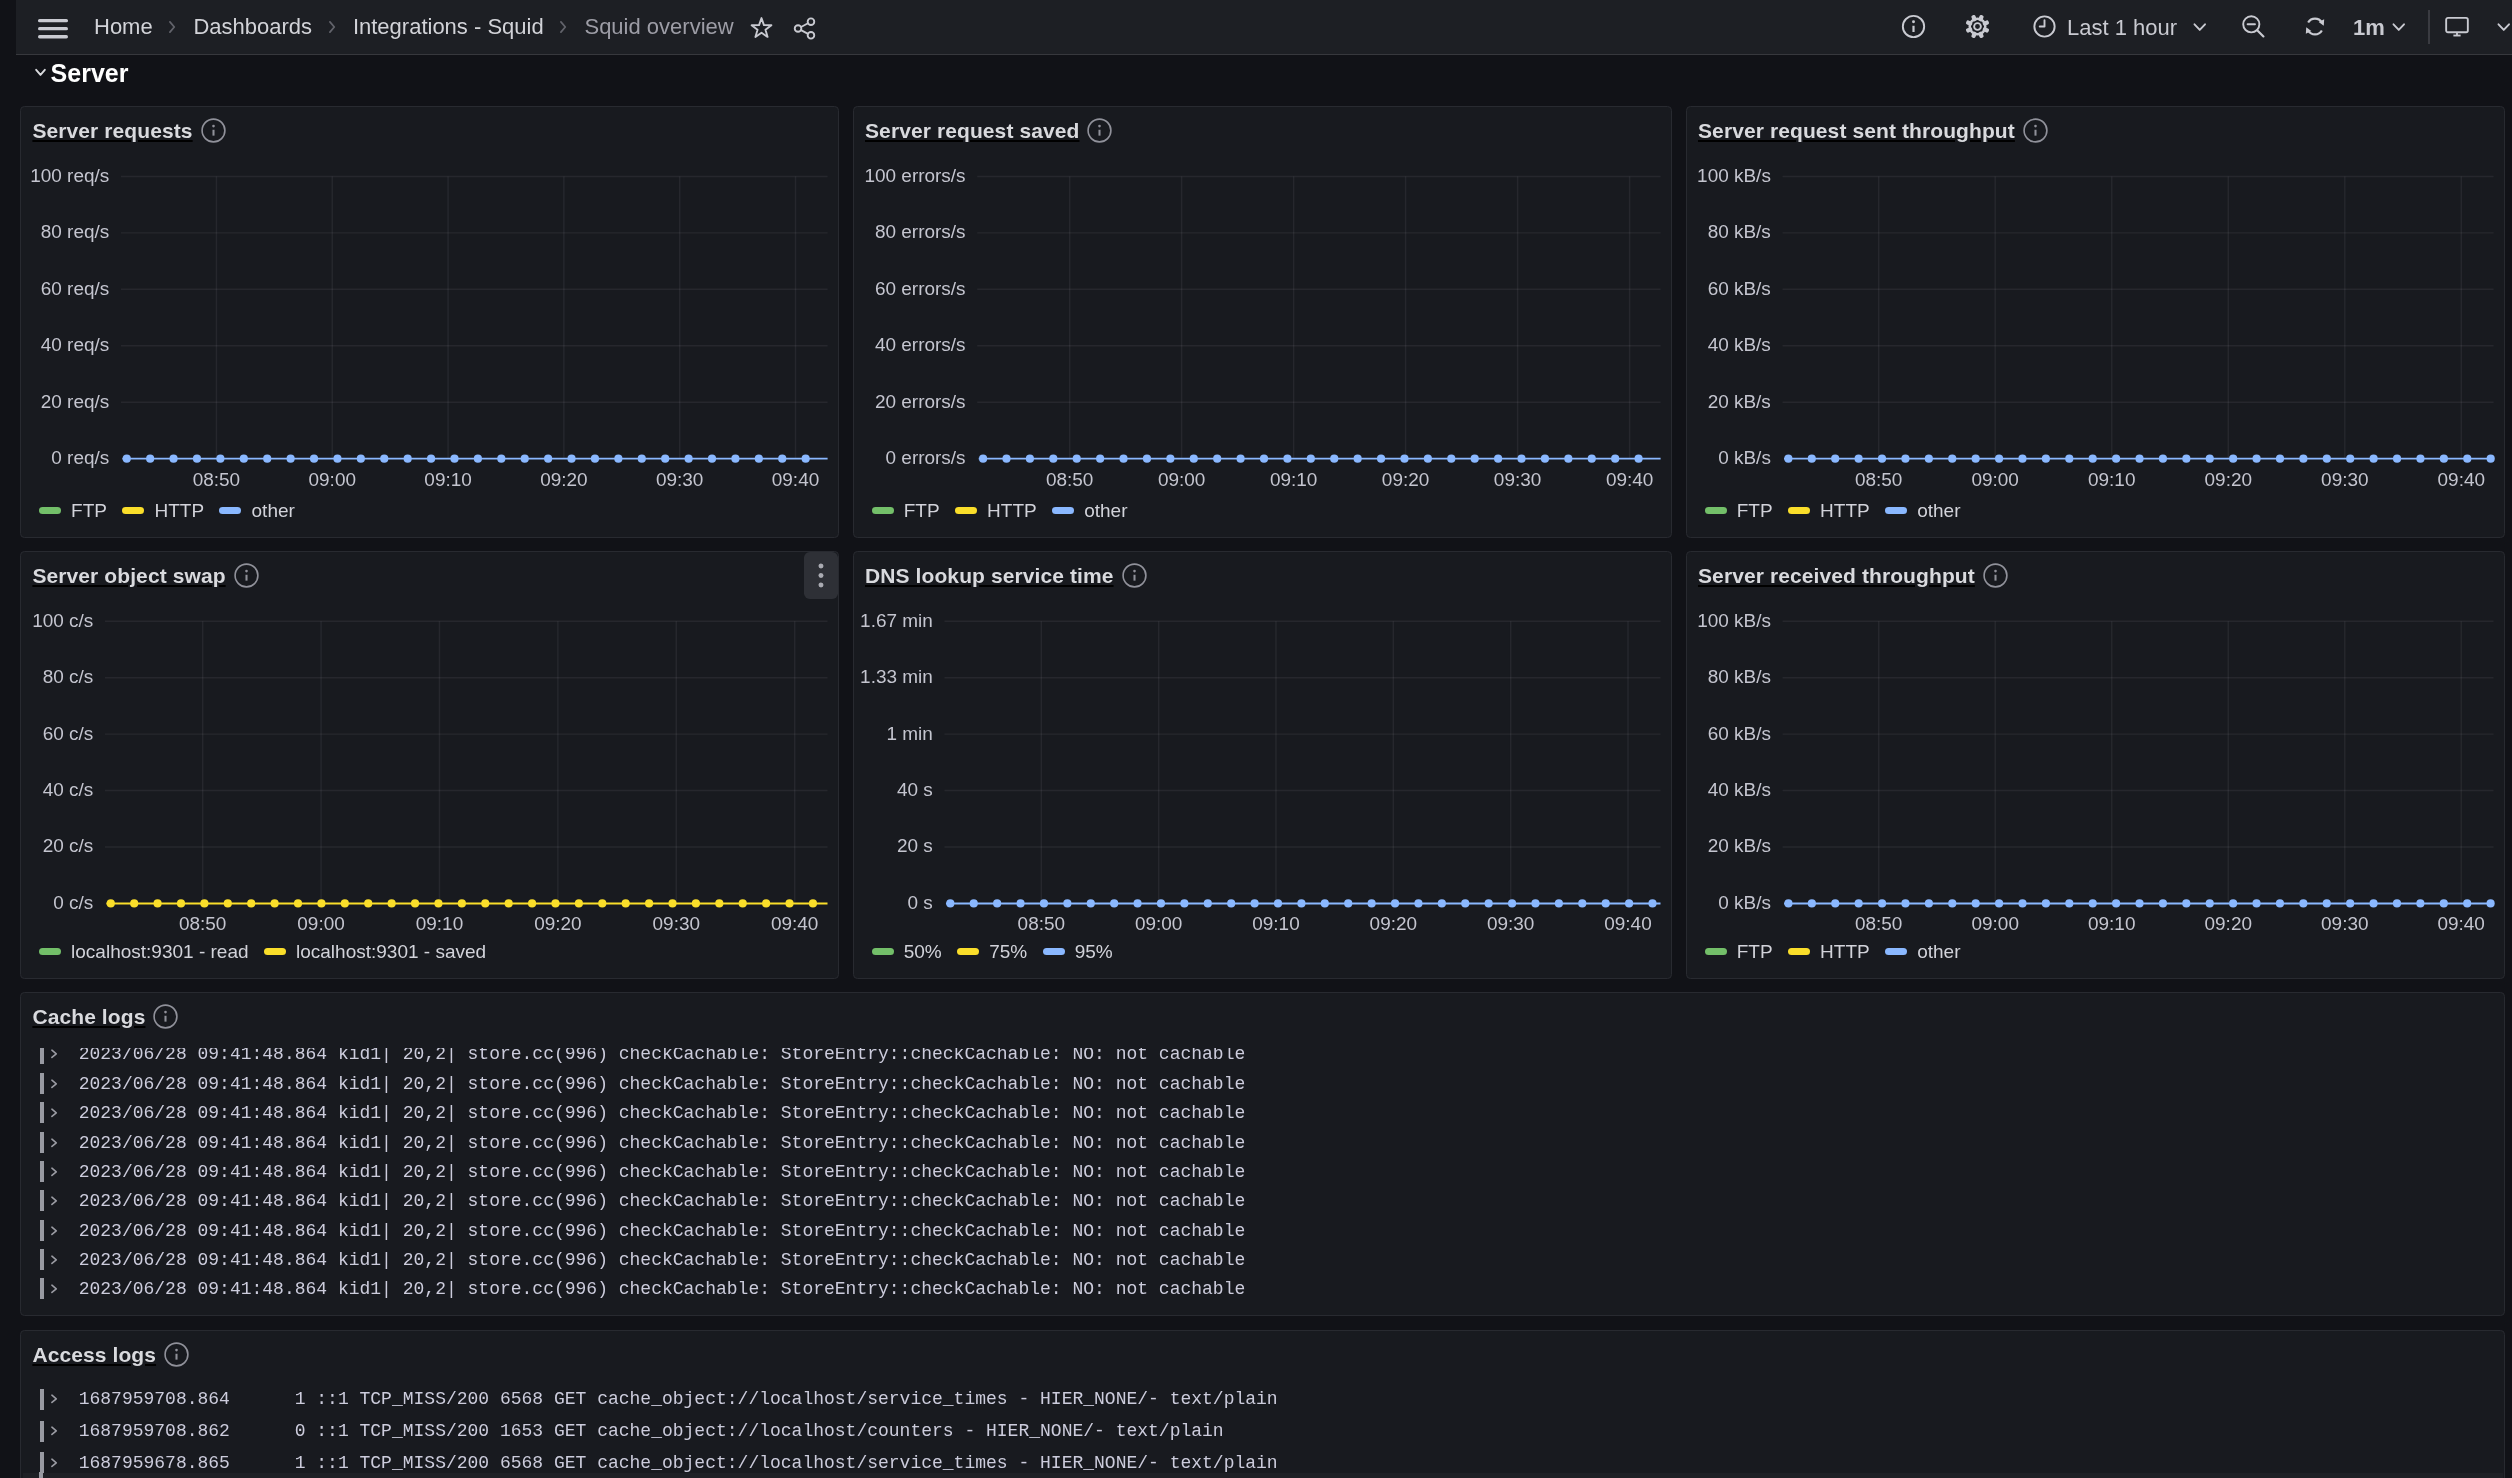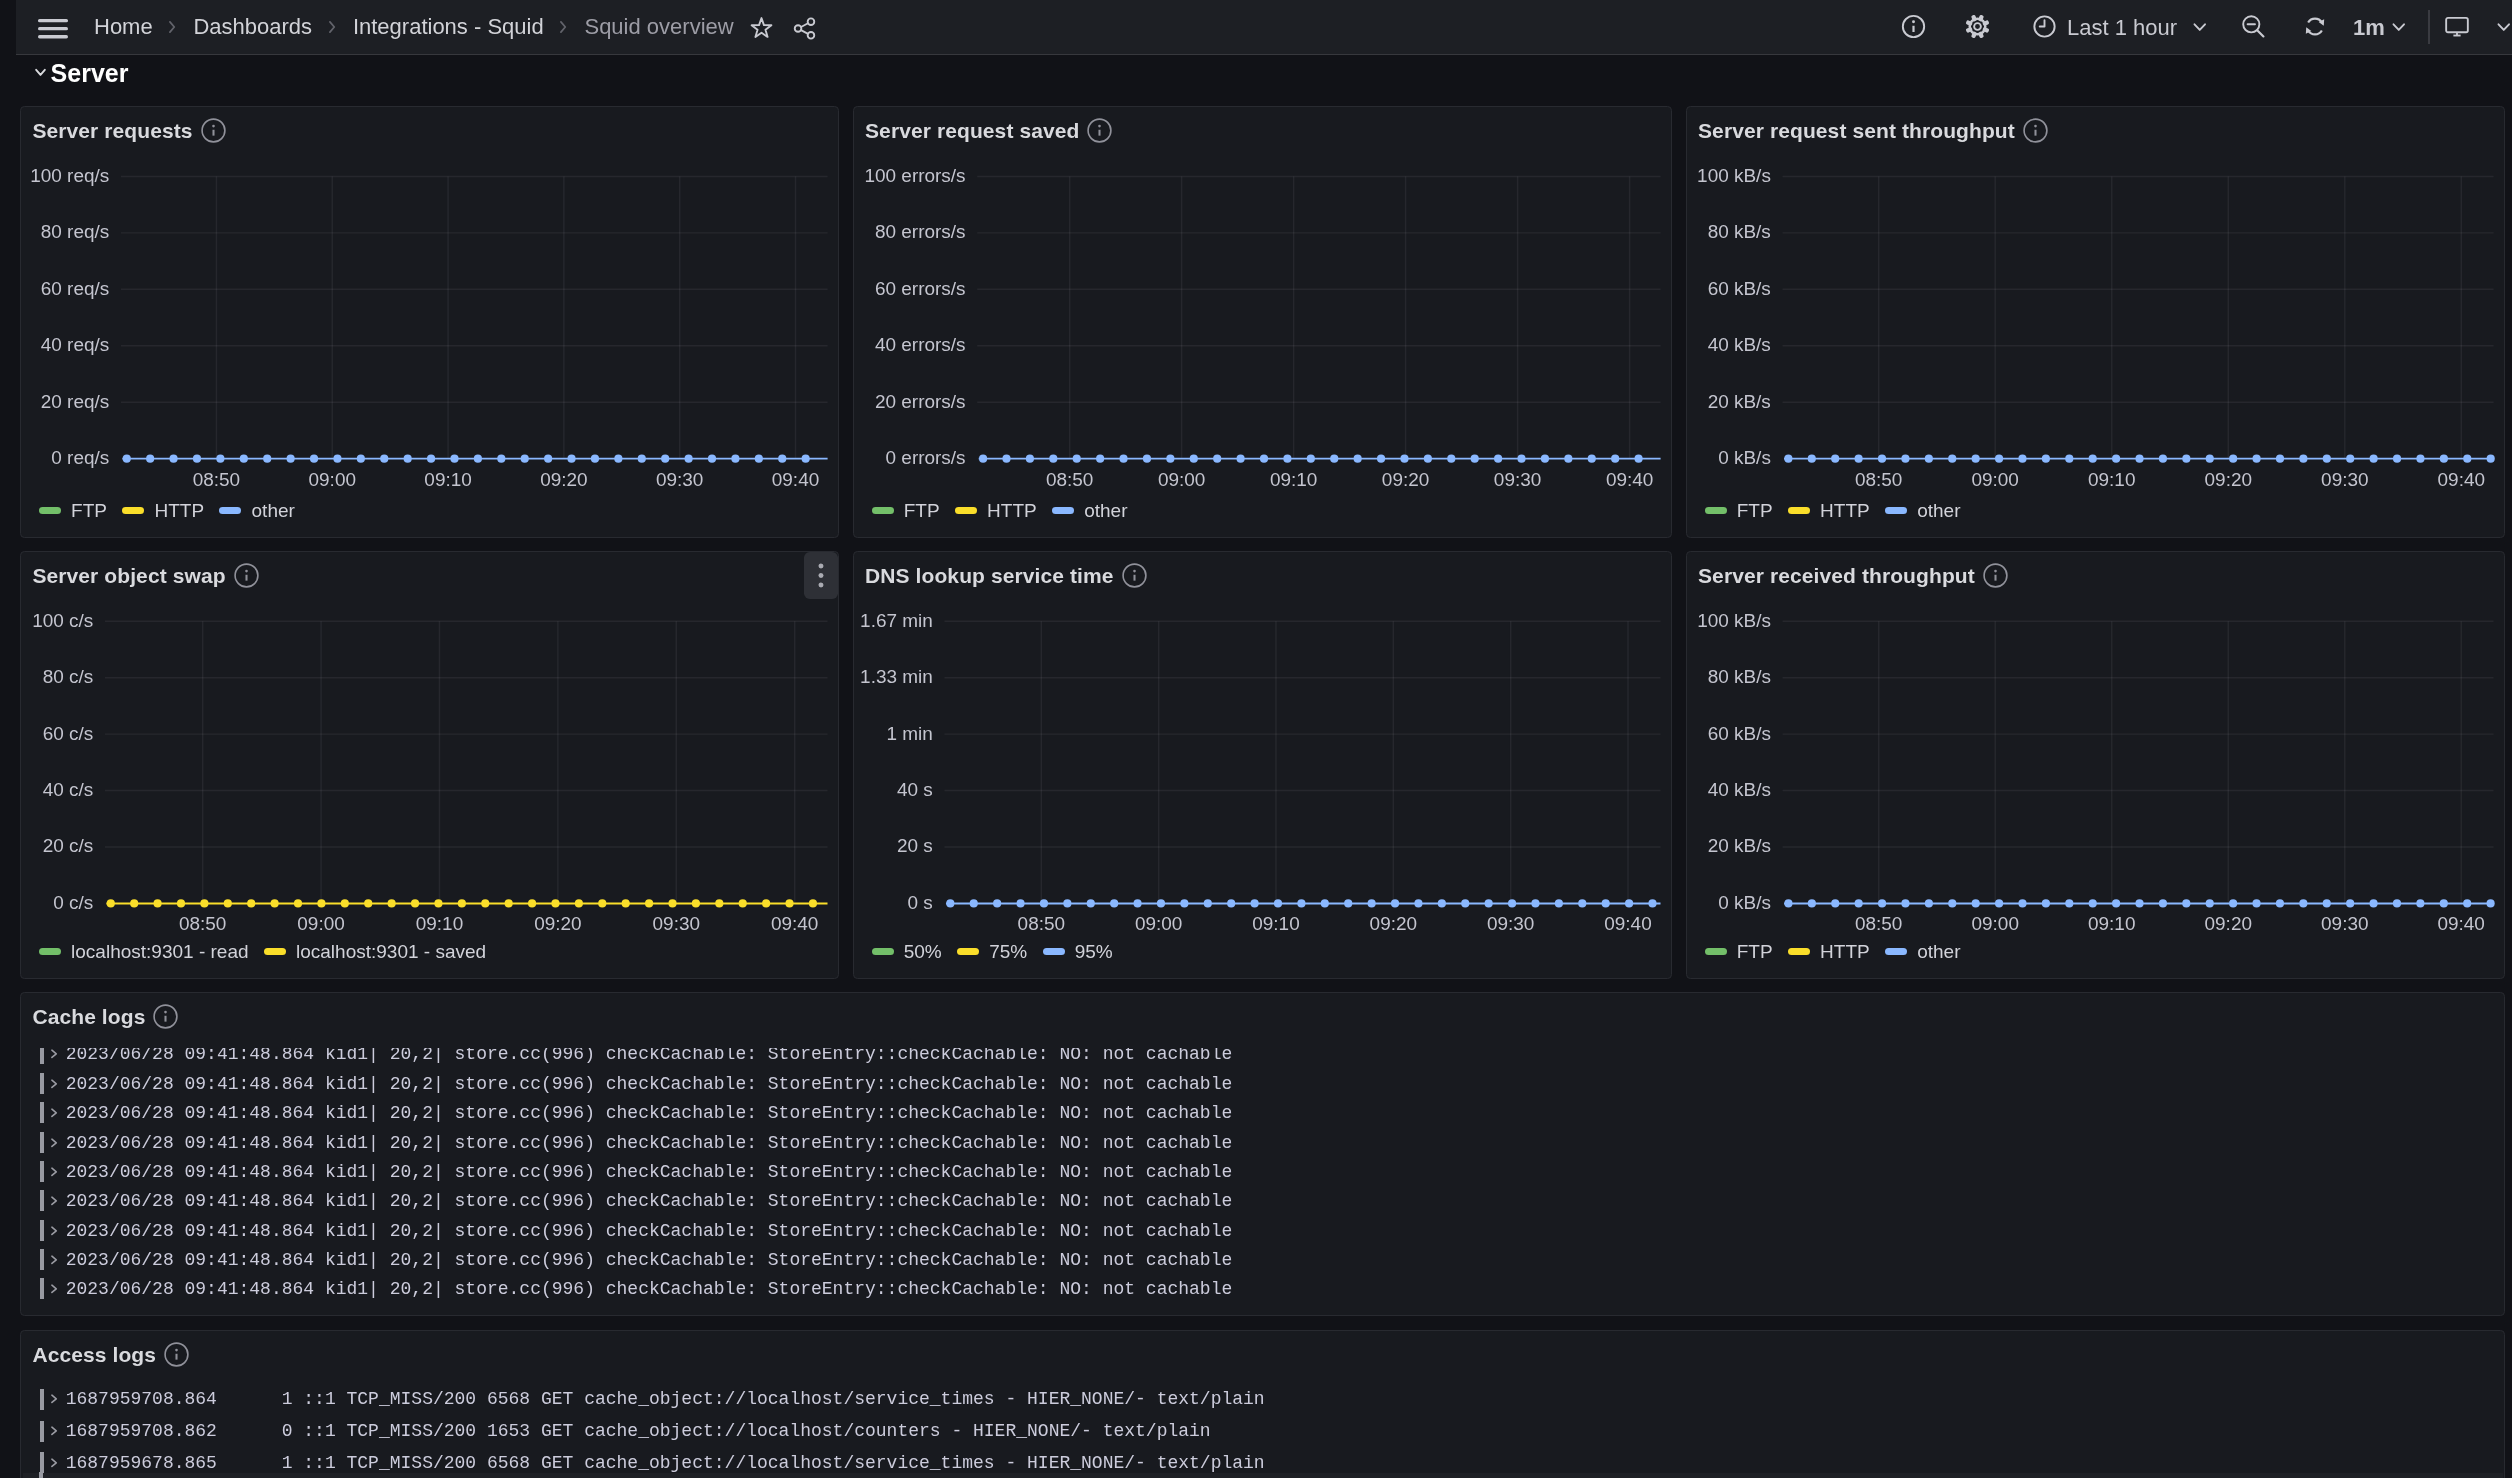--- a/index.html
+++ b/index.html
@@ -4,33 +4,33 @@
 html,body { width:2512px; height:1478px; background:#111217; font-family:"Liberation Sans",sans-serif; overflow:hidden; position:relative; }
 .nav { position:absolute; left:16px; top:0; width:2512px; height:55px; background:#1d1f24; border-bottom:1.5px solid #37383d; }
 .navleft { position:absolute; left:0; top:0; height:53px; display:flex; align-items:center; }
 .crumb { font-size:22px; color:#d2d3d8; margin:0 14.6px 0 16px; }
 .crumb.dim { color:#9d9da6; }
 .navright span svg { display:block; }
 .navright > span { top:14px; }
 .navtxt { font-size:22px; color:#c9cad1; }
 .secrow { position:absolute; left:34px; top:59px; display:flex; color:#ffffff; font-size:25px; font-weight:700; }
 .panel { position:absolute; background:#181a1f; border:1.5px solid #282a30; border-radius:4.4px; }
-.ptitle { position:absolute; left:11px; top:11px; display:flex; align-items:center; gap:8px; }
+.ptitle { position:absolute; left:11px; top:11px; display:flex; align-items:center; gap:8px;text-decoration:underline; }
 .ptitle span { font-size:21px; font-weight:700; color:#d9dade; letter-spacing:0.1px; }
 .iinfo { display:block; }
 .legend { position:absolute; left:17.5px; bottom:15.3px; display:flex; align-items:center; }
 .litem { display:flex; align-items:center; margin-right:15.3px;text-align:center; }
 .pill { width:22px; height:6.6px; border-radius:3.6px; display:inline-block; }
 .llab { font-size:19px; color:#d2d3da; margin-left:10.2px; }
 .kebab { position:absolute; right:0.7px; top:0px; width:34px; height:47px; background:#2e3036; border-radius:5.8px; }
 .logclip { position:absolute; left:0; width:100%; overflow:hidden; }
 .lrow { position:absolute; left:19px; height:25px; display:flex; align-items:center; }
 .lbar { width:3.3px; height:21px; background:#989aa2; display:inline-block; }
 .lchev { margin-left:5.8px; }
-.ltxt { font-family:"Liberation Mono",monospace; font-size:18px; color:#ccccdc; margin-left:6px; white-space:pre; }
+.ltxt { font-family:"Liberation Mono",monospace; font-size:18px; color:#ccccdc; margin-left:19px; white-space:pre; }
 </style></head>
 <body>
 
 <div class="nav">
   <div class="navleft">
     <span style="margin-left:22px;margin-top:5.8px"><svg class="" width="30" height="25" viewBox="0 0 41 34">
           <rect x="0" y="4" width="41" height="4.5" rx="2.2" fill="#c9cad1"></rect>
           <rect x="0" y="15" width="41" height="4.5" rx="2.2" fill="#c9cad1"></rect>
           <rect x="0" y="26" width="41" height="4.5" rx="2.2" fill="#c9cad1"></rect>
         </svg></span>

